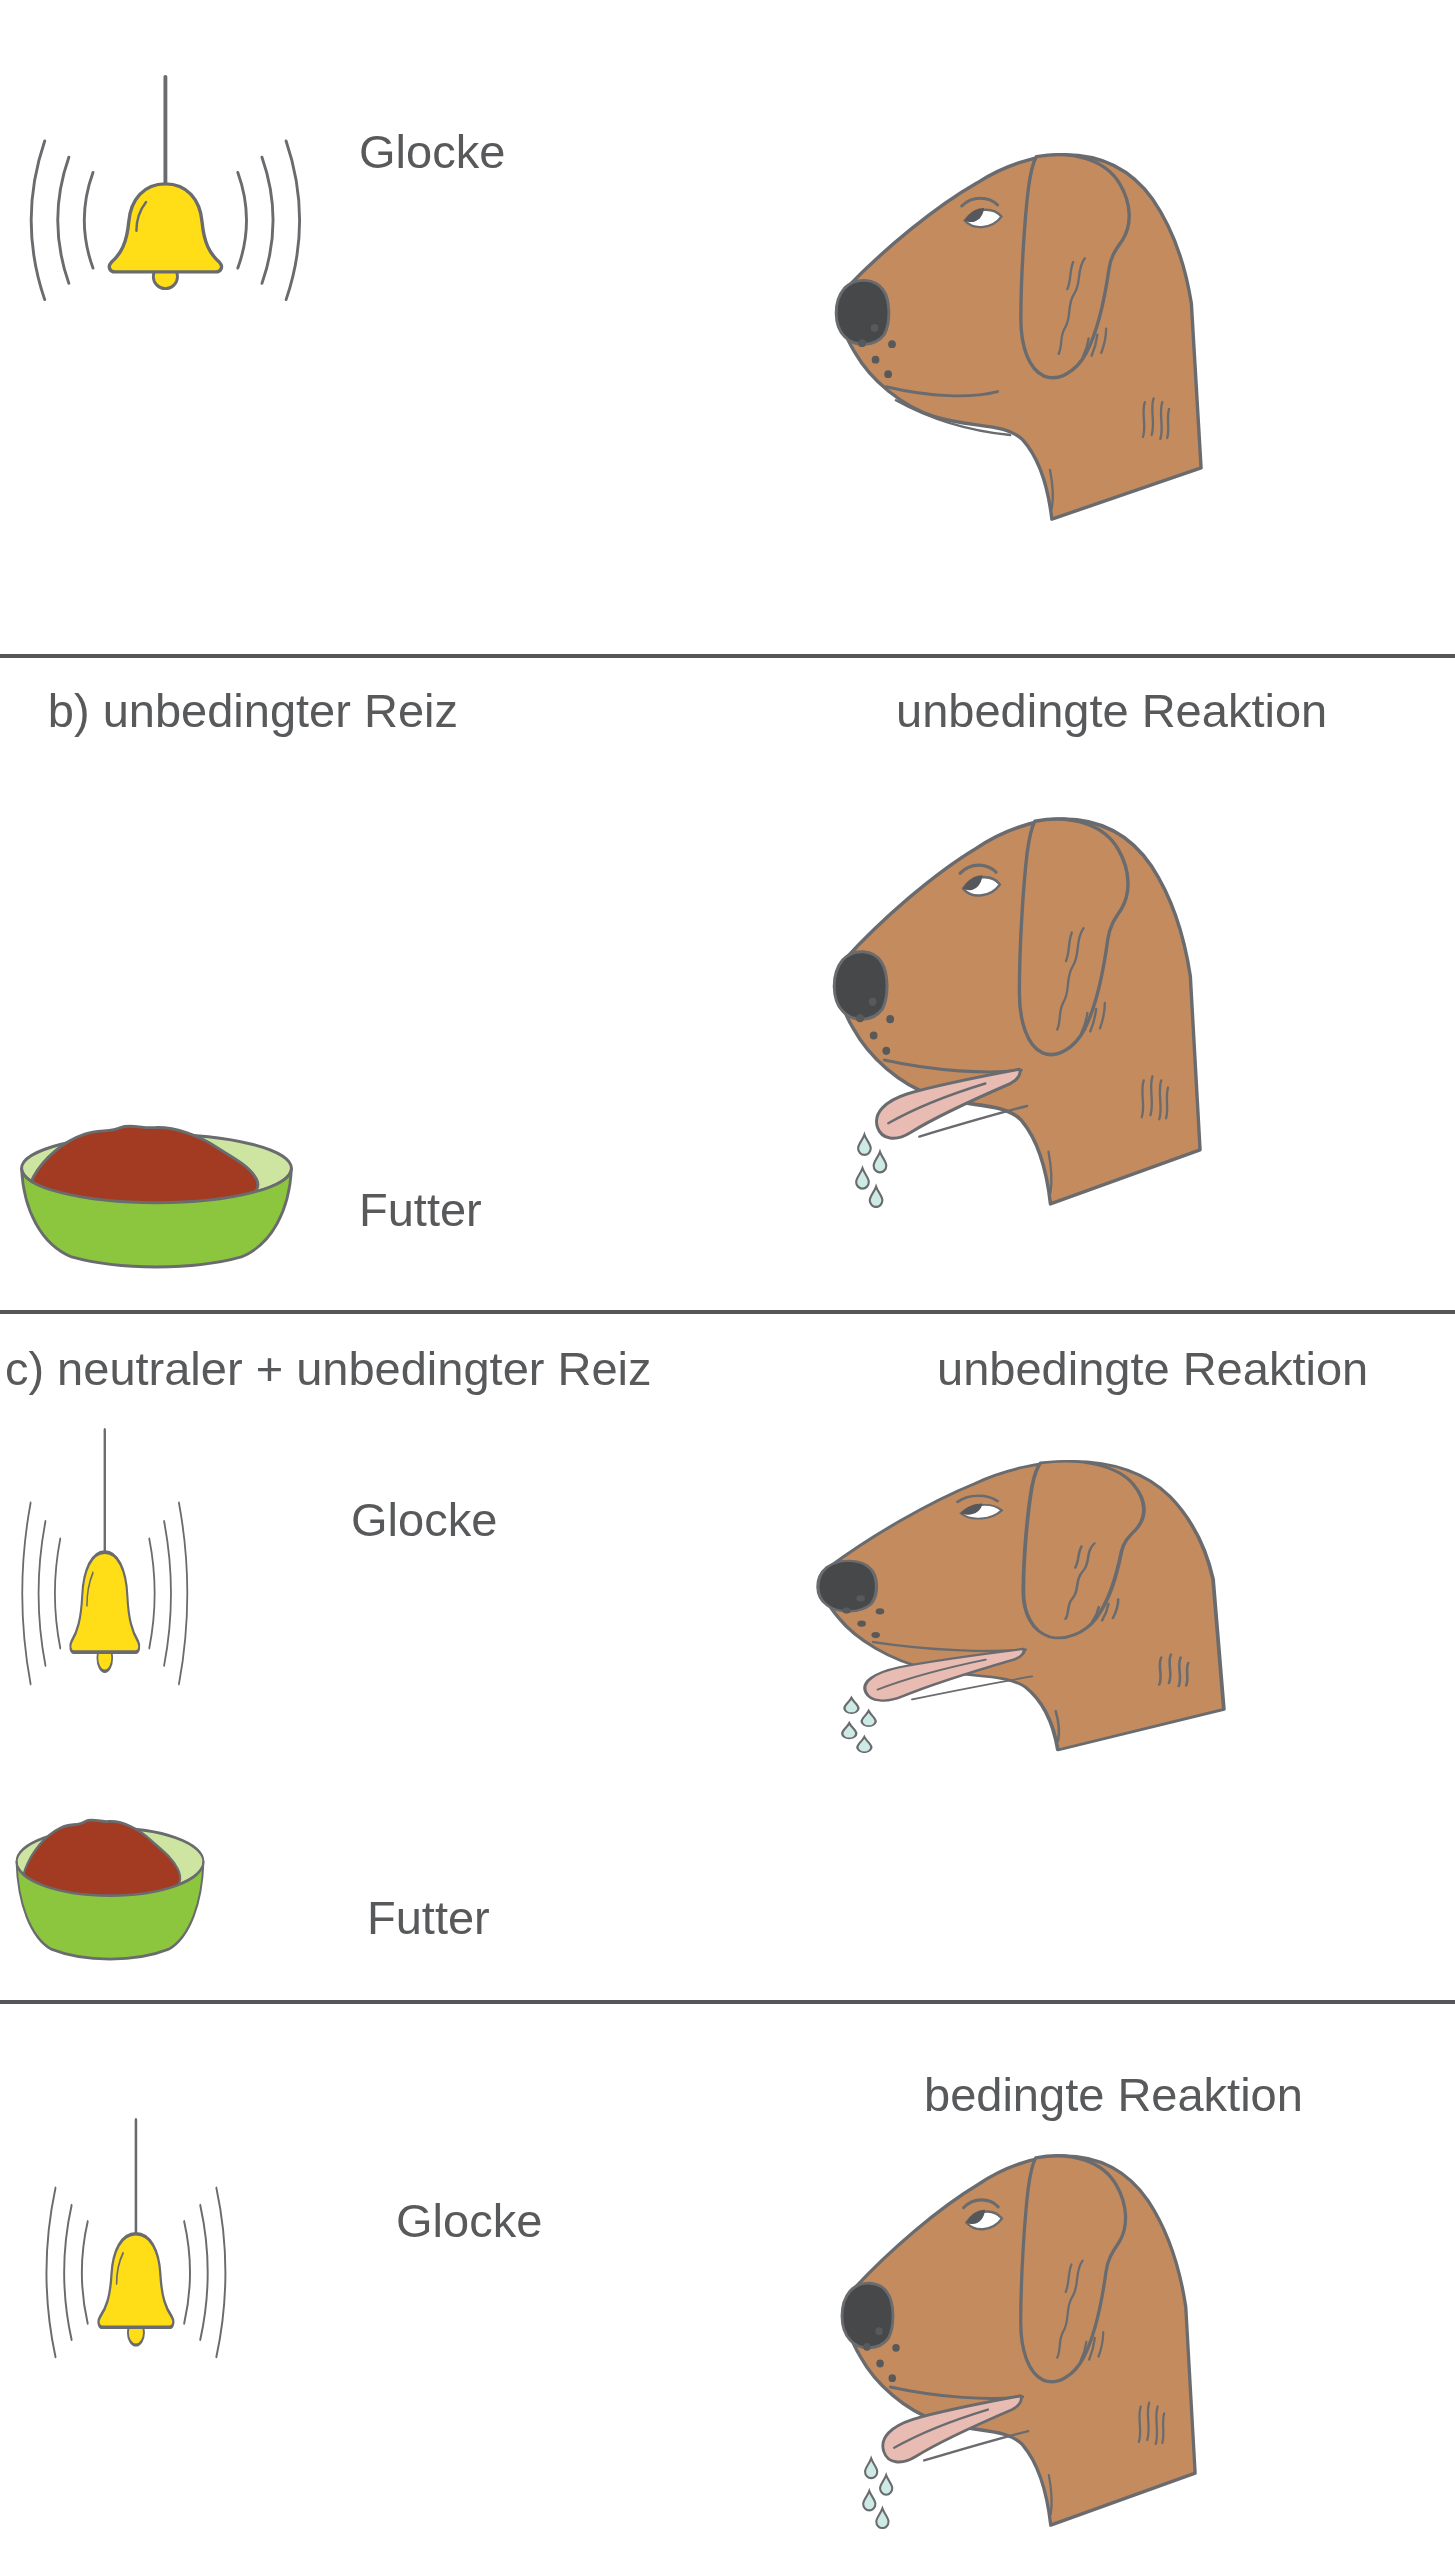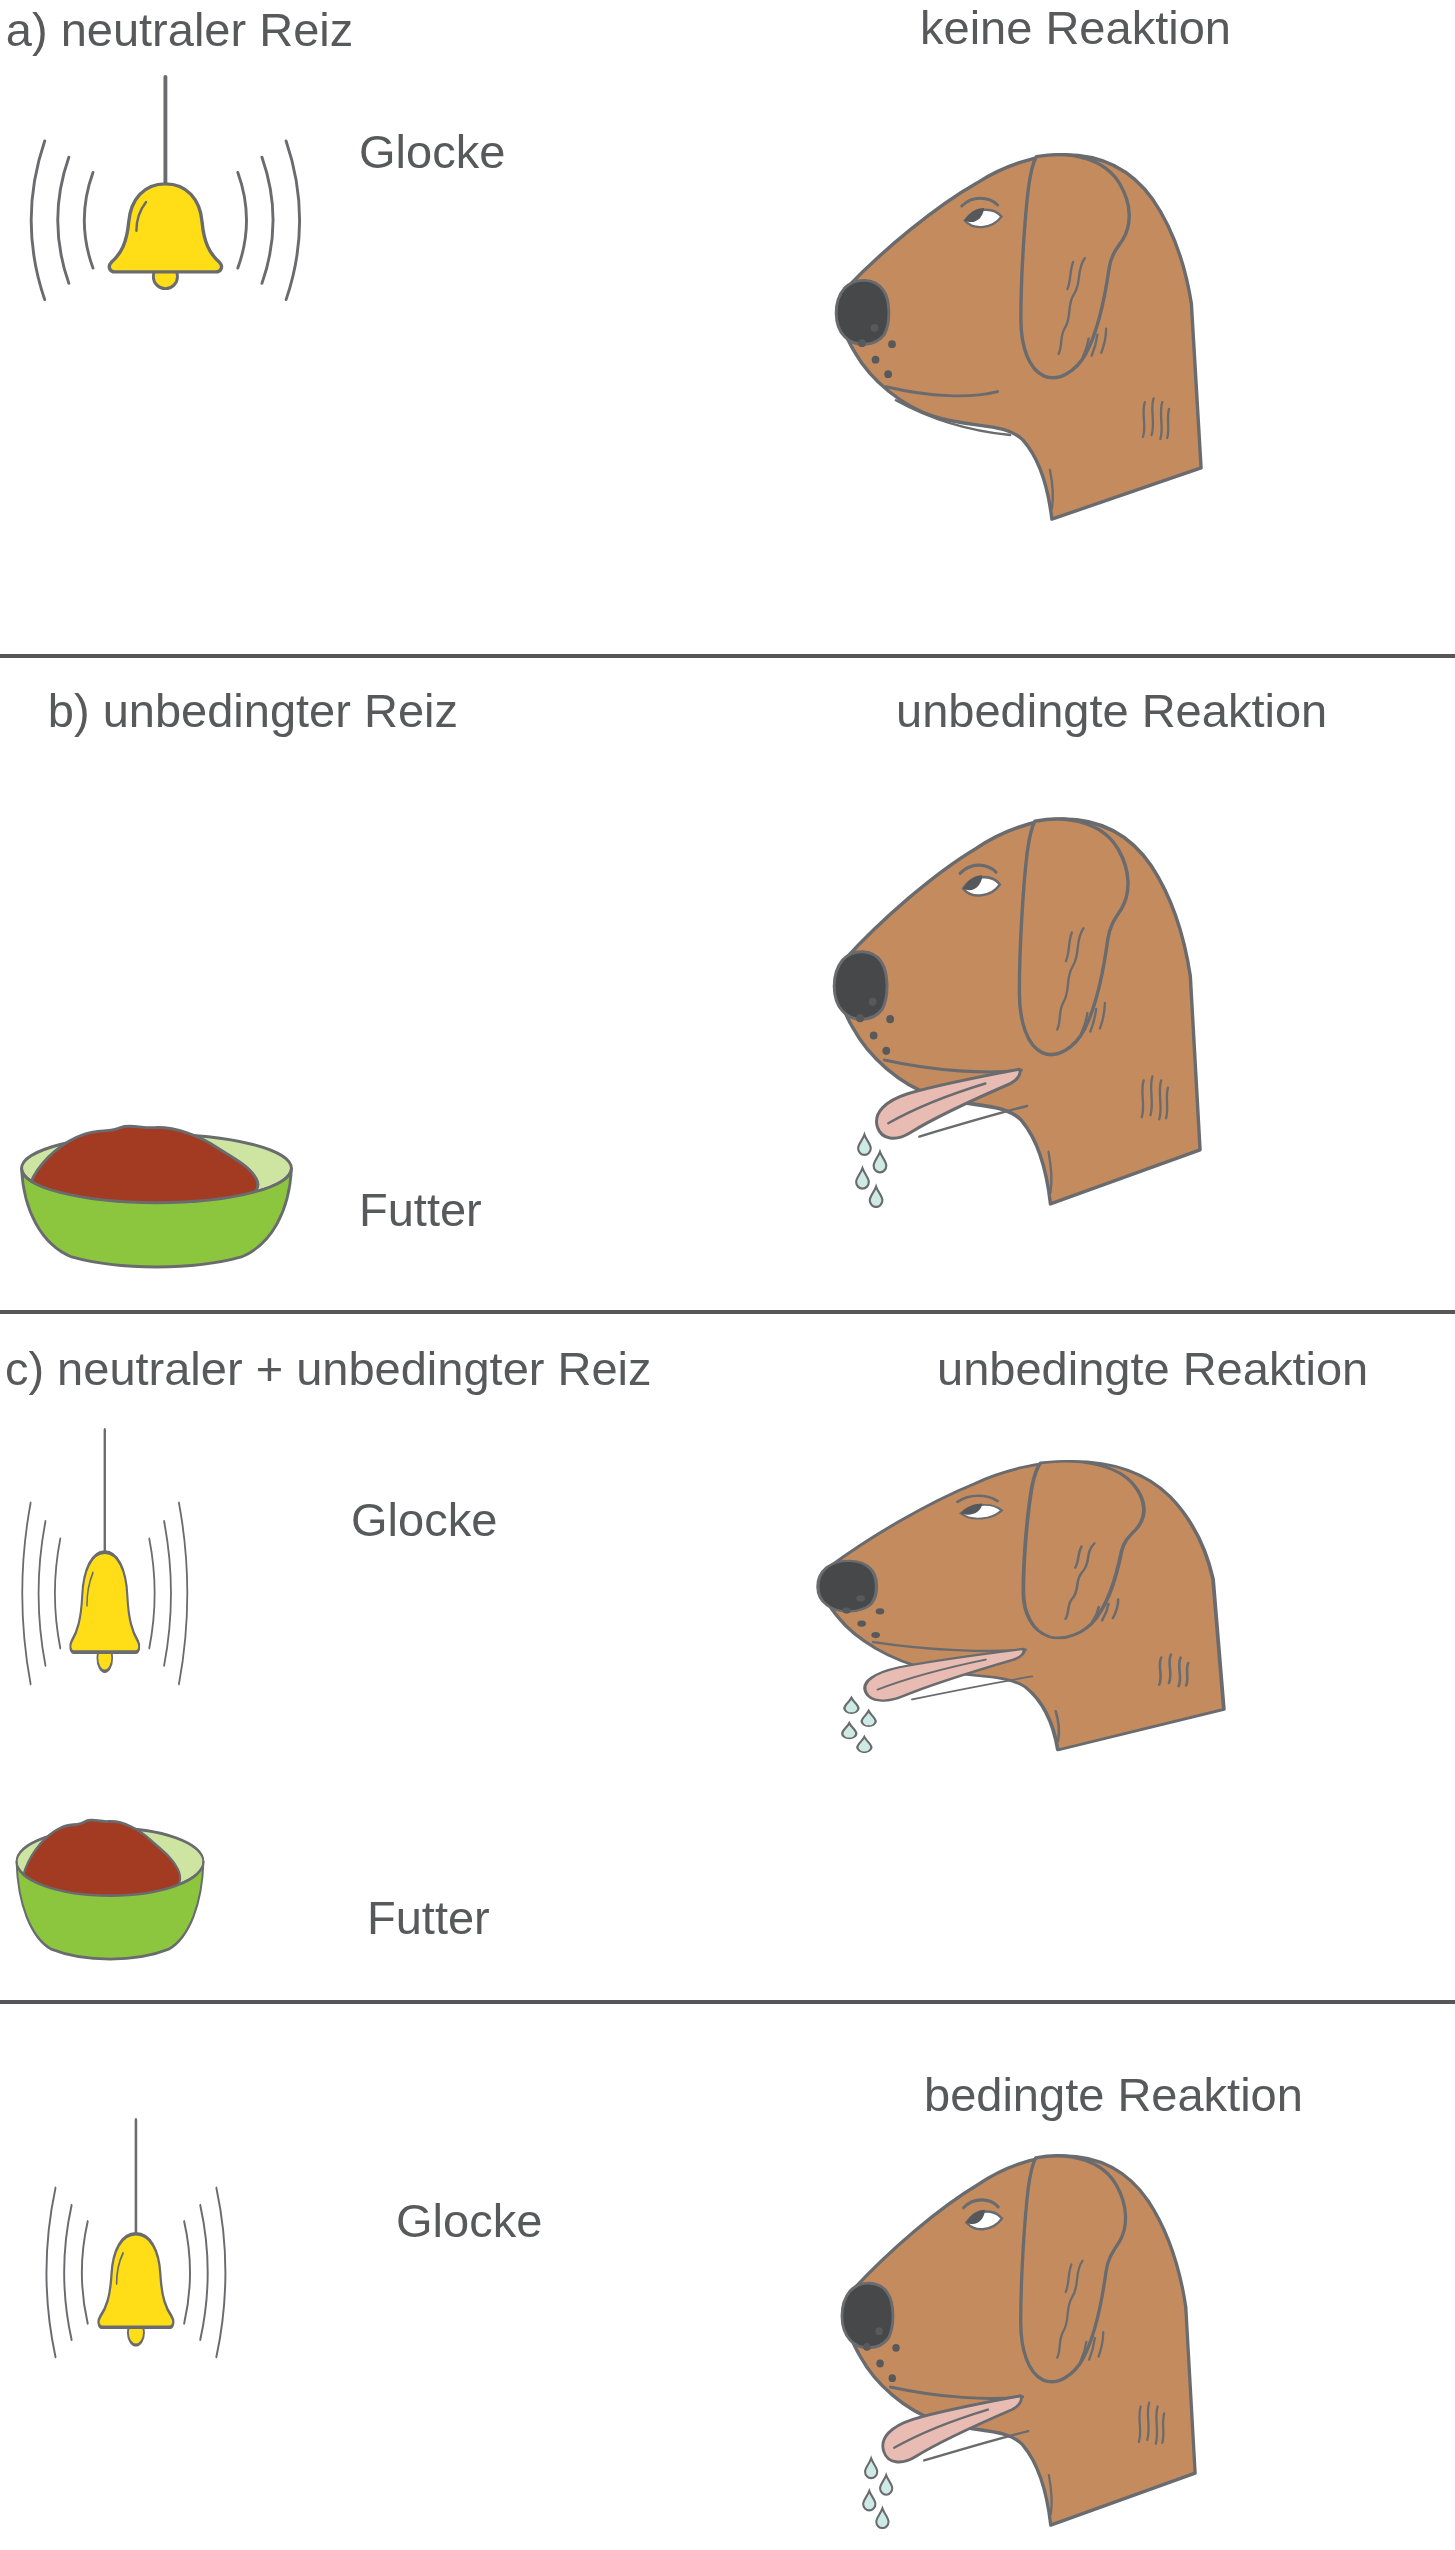--- a/index.html
+++ b/index.html
@@ -112,22 +112,20 @@
         <path transform="translate(47,333)" d="M6.5,0 C8.5,5.5 13,9.5 13,13.5 a6.5,6.5 0 1 1 -13,0 C0,9.5 4.5,5.5 6.5,0 Z"></path>
         <path transform="translate(29,349)" d="M6.5,0 C8.5,5.5 13,9.5 13,13.5 a6.5,6.5 0 1 1 -13,0 C0,9.5 4.5,5.5 6.5,0 Z"></path>
         <path transform="translate(43,367)" d="M6.5,0 C8.5,5.5 13,9.5 13,13.5 a6.5,6.5 0 1 1 -13,0 C0,9.5 4.5,5.5 6.5,0 Z"></path>
       </g>
     </g>
   </defs>
 </svg>
 
 <div class="page">
 
-  <div class="lbl" id="t-a-l">a) neutraler Reiz</div>
-  <div class="lbl" id="t-a-r">keine Reaktion</div>
   <svg class="fig" id="bell-a" viewBox="0 0 320 250" preserveAspectRatio="none">
       <use href="#bell-g"></use>
     </svg>
   <div class="lbl" id="glocke-a">Glocke</div>
   <svg class="fig" id="dog-a" viewBox="0 0 385 388" preserveAspectRatio="none">
       <use href="#dog-plain"></use>
     </svg>
   <div class="divider" id="div-1"></div>
 
   <div class="lbl" id="t-b-l">b) unbedingter Reiz</div>

